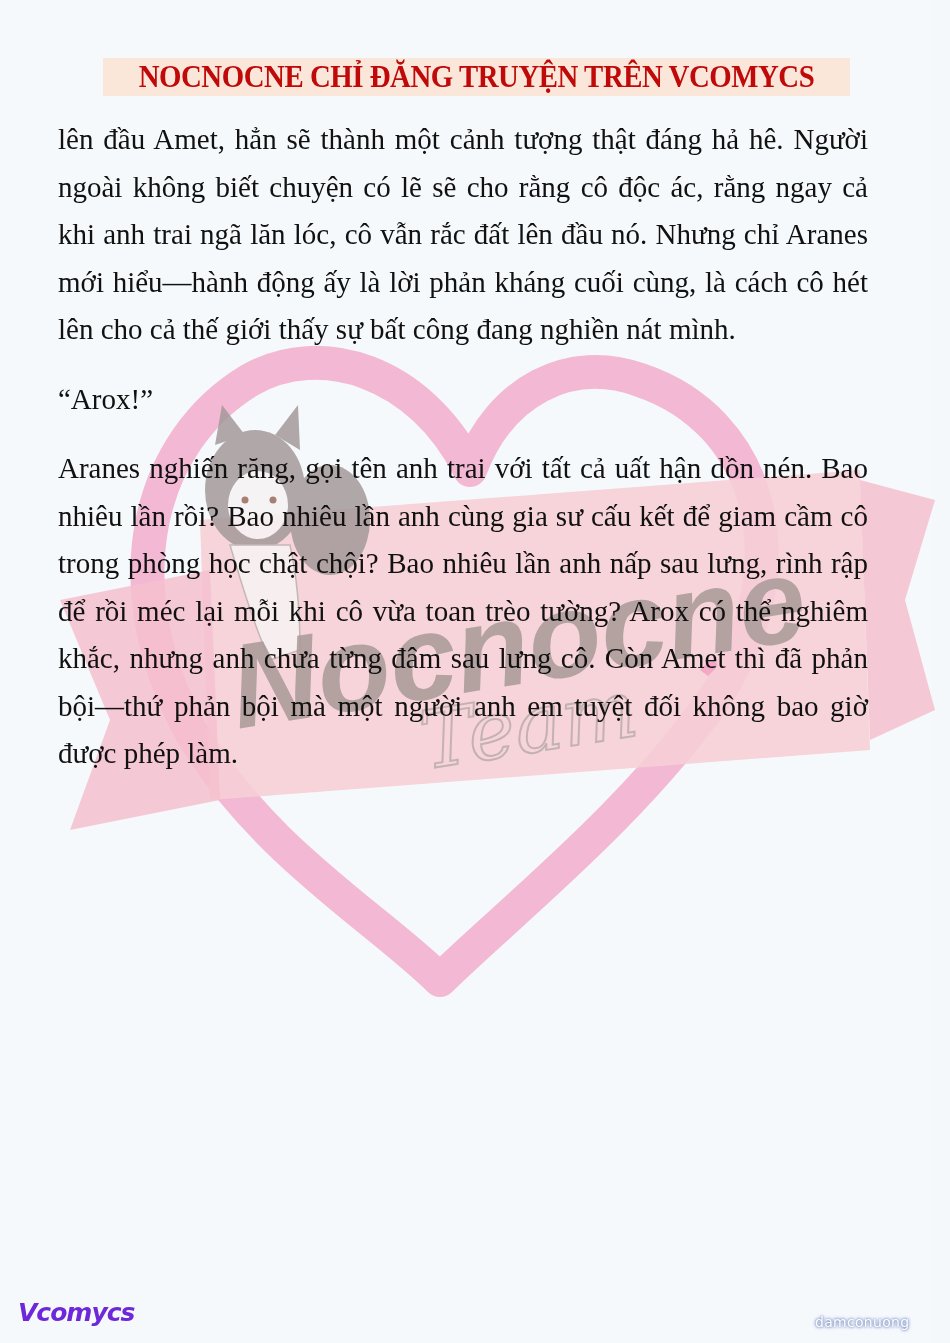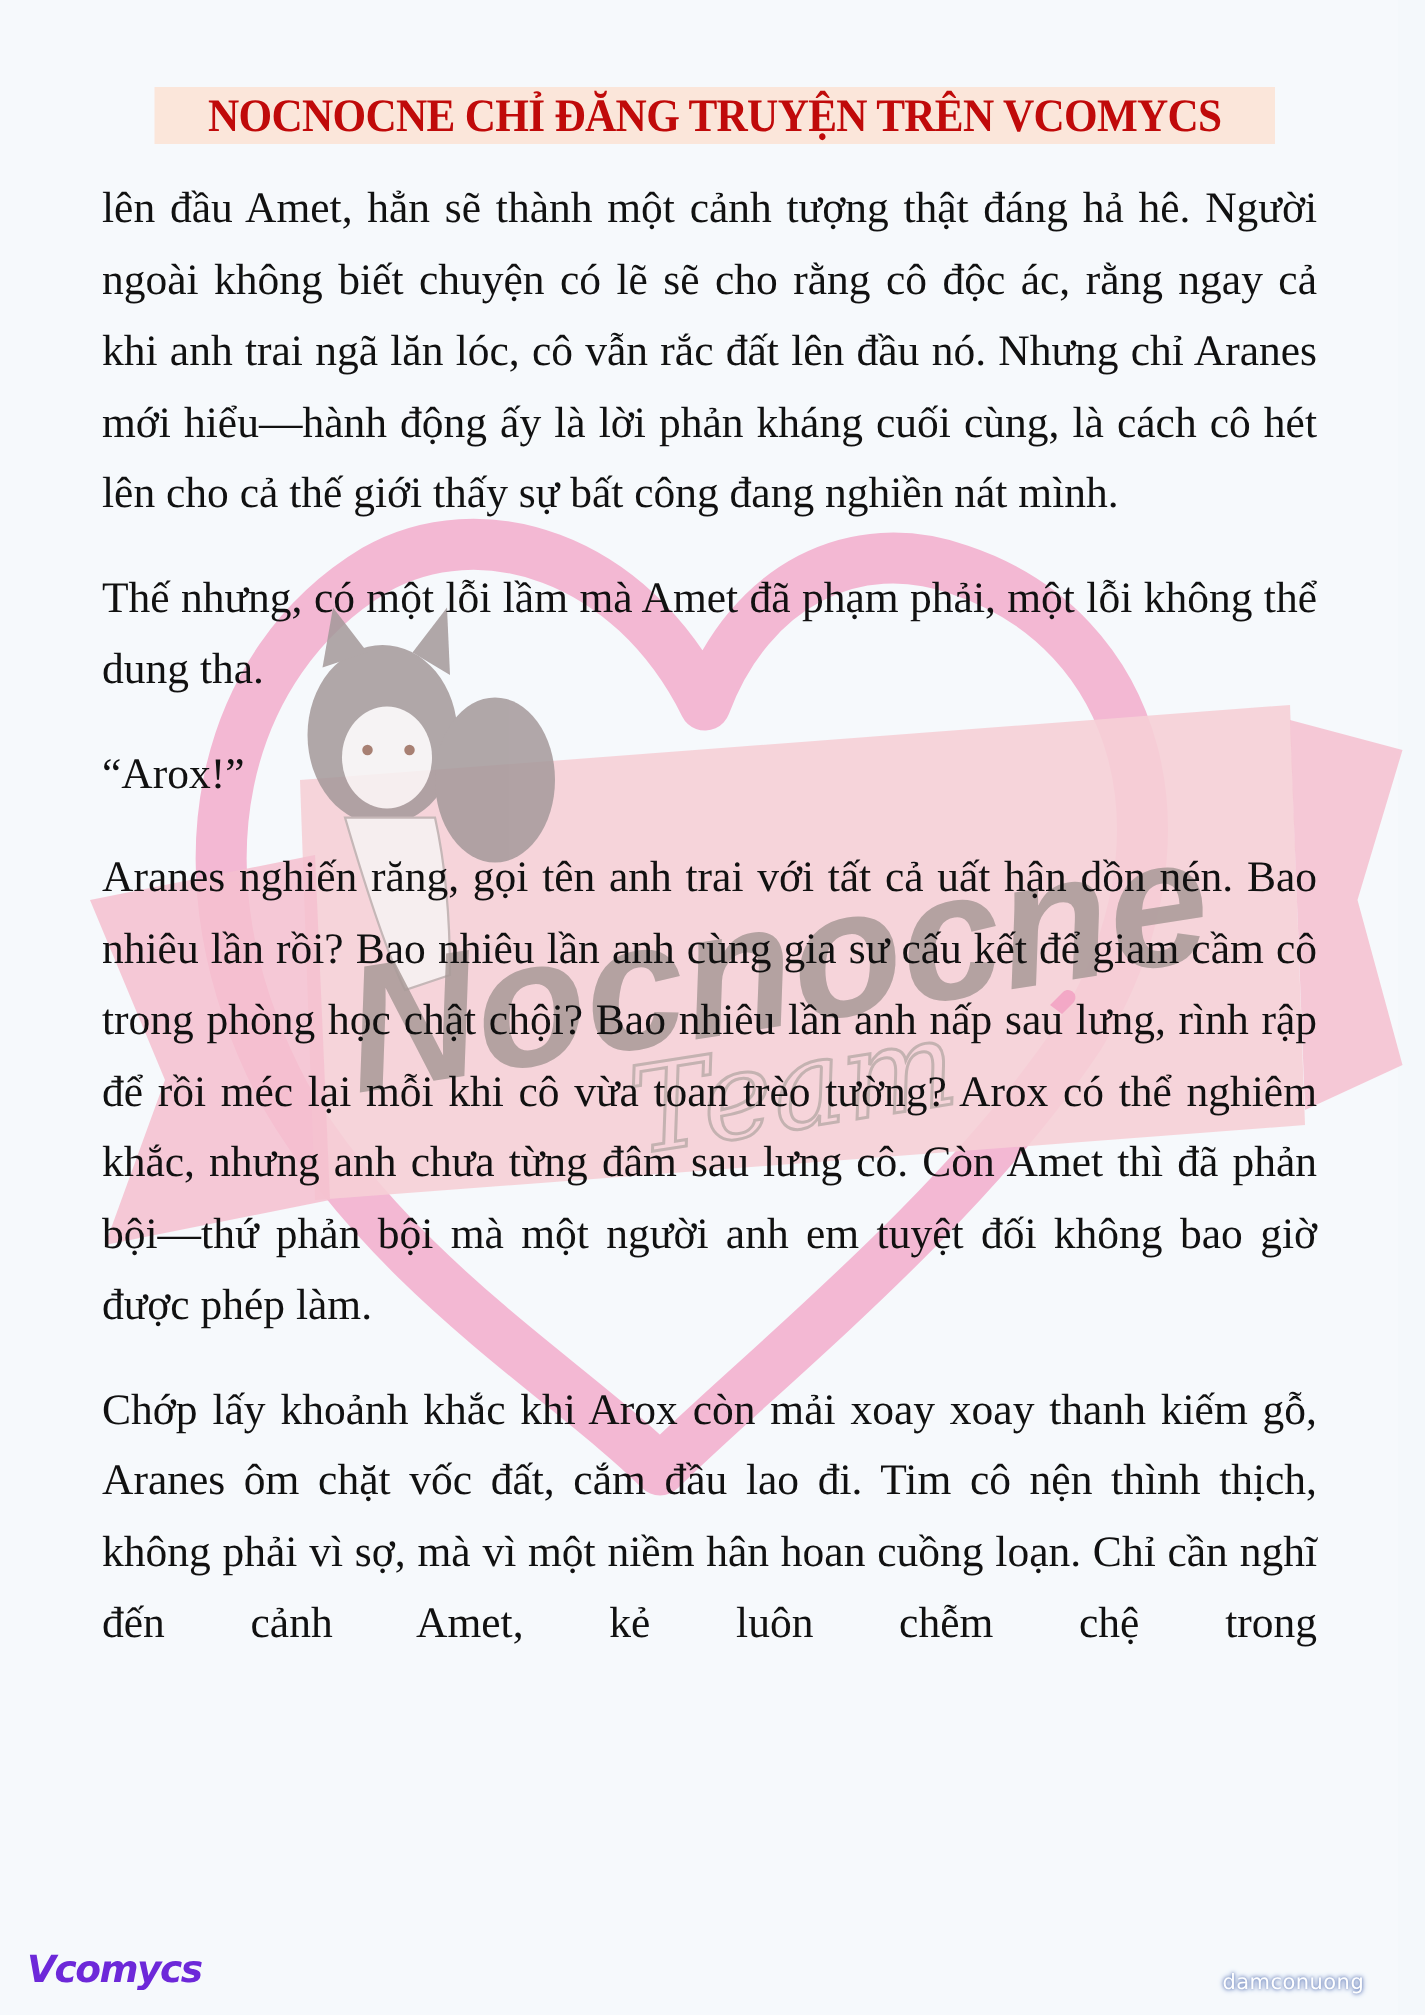--- a/index.html
+++ b/index.html
@@ -30,21 +30,21 @@
     font-weight: bold;
     font-size: 31px;
     line-height: 38px;
     color: #c00a0a;
     letter-spacing: -0.5px;
     transform: scaleX(0.93);
     transform-origin: center;
     white-space: nowrap;
   }
   .content {
-    position: absolute; left: 68px; top: 116px; width: 810px;
+    position: absolute; left: 58px; top: 116px; width: 810px;
     color: #111;
     font-size: 29px;
     line-height: 47.5px;
   }
   .para {
     margin: 0 0 22px 0;
     text-align: justify;
     text-align-last: left;
   }
   .footer-logo {
@@ -89,20 +89,18 @@
   <text x="230" y="360" font-family="Liberation Sans, sans-serif" font-weight="bold" font-style="italic" font-size="120" fill="#a99a98" opacity="0.85" transform="rotate(-9 480 330)">Nocnocne</text>
   <text x="420" y="430" font-family="DejaVu Serif, serif" font-style="italic" font-size="80" fill="none" stroke="#b8aaa7" stroke-width="2" opacity="0.8" transform="rotate(-9 480 400)">Team</text>
   <path d="M700 340 l 8 -8 a5 5 0 0 1 8 6 l -8 8 z" fill="#f3a8c6"></path>
 </svg>
 
 <div class="banner"></div>
 <div class="banner-text">NOCNOCNE CHỈ ĐĂNG TRUYỆN TRÊN VCOMYCS</div>
 
 <div class="content">
   <p class="para">lên đầu Amet, hẳn sẽ thành một cảnh tượng thật đáng hả hê. Người ngoài không biết chuyện có lẽ sẽ cho rằng cô độc ác, rằng ngay cả khi anh trai ngã lăn lóc, cô vẫn rắc đất lên đầu nó. Nhưng chỉ Aranes mới hiểu—hành động ấy là lời phản kháng cuối cùng, là cách cô hét lên cho cả thế giới thấy sự bất công đang nghiền nát mình.</p>
-  <p class="para">Thế nhưng, có một lỗi lầm mà Amet đã phạm phải, một lỗi không thể dung tha.</p>
   <p class="para">“Arox!”</p>
   <p class="para">Aranes nghiến răng, gọi tên anh trai với tất cả uất hận dồn nén. Bao nhiêu lần rồi? Bao nhiêu lần anh cùng gia sư cấu kết để giam cầm cô trong phòng học chật chội? Bao nhiêu lần anh nấp sau lưng, rình rập để rồi méc lại mỗi khi cô vừa toan trèo tường? Arox có thể nghiêm khắc, nhưng anh chưa từng đâm sau lưng cô. Còn Amet thì đã phản bội—thứ phản bội mà một người anh em tuyệt đối không bao giờ được phép làm.</p>
-  <p class="para" style="text-align-last: justify;">Chớp lấy khoảnh khắc khi Arox còn mải xoay xoay thanh kiếm gỗ, Aranes ôm chặt vốc đất, cắm đầu lao đi. Tim cô nện thình thịch, không phải vì sợ, mà vì một niềm hân hoan cuồng loạn. Chỉ cần nghĩ đến cảnh Amet, kẻ luôn chễm chệ trong</p>
 </div>
 
 <div class="footer-logo">Vcomycs</div>
 <div class="footer-credit">damconuong</div>
 
 </body></html>

